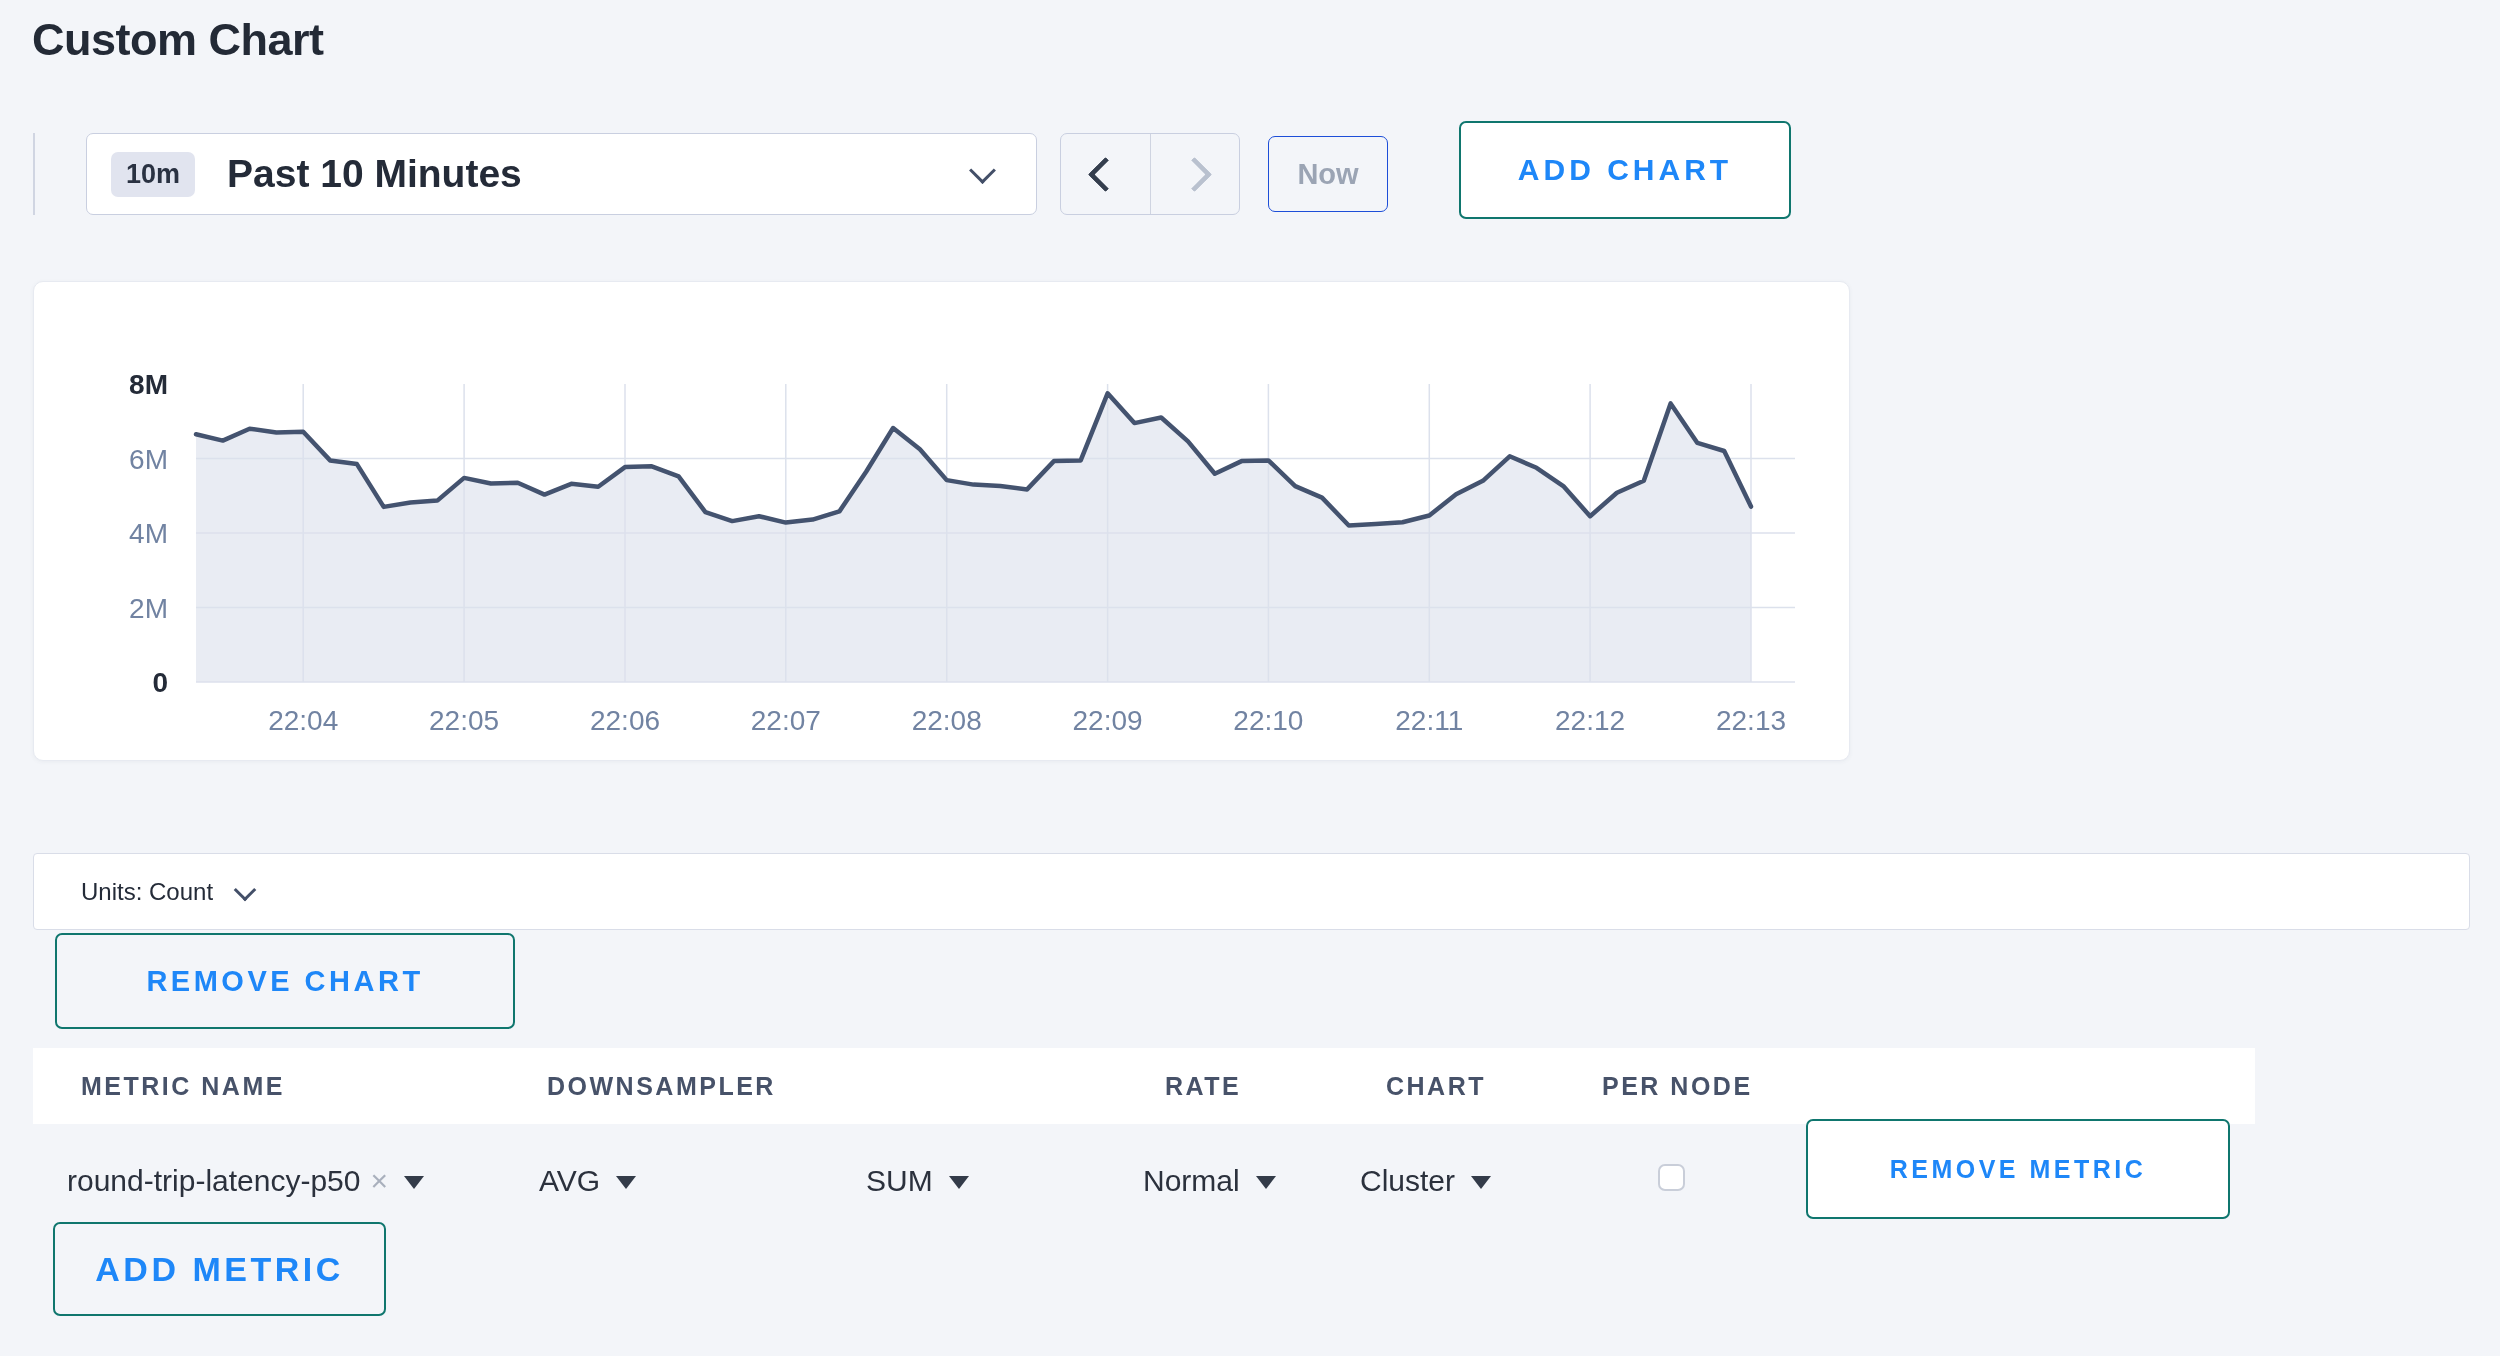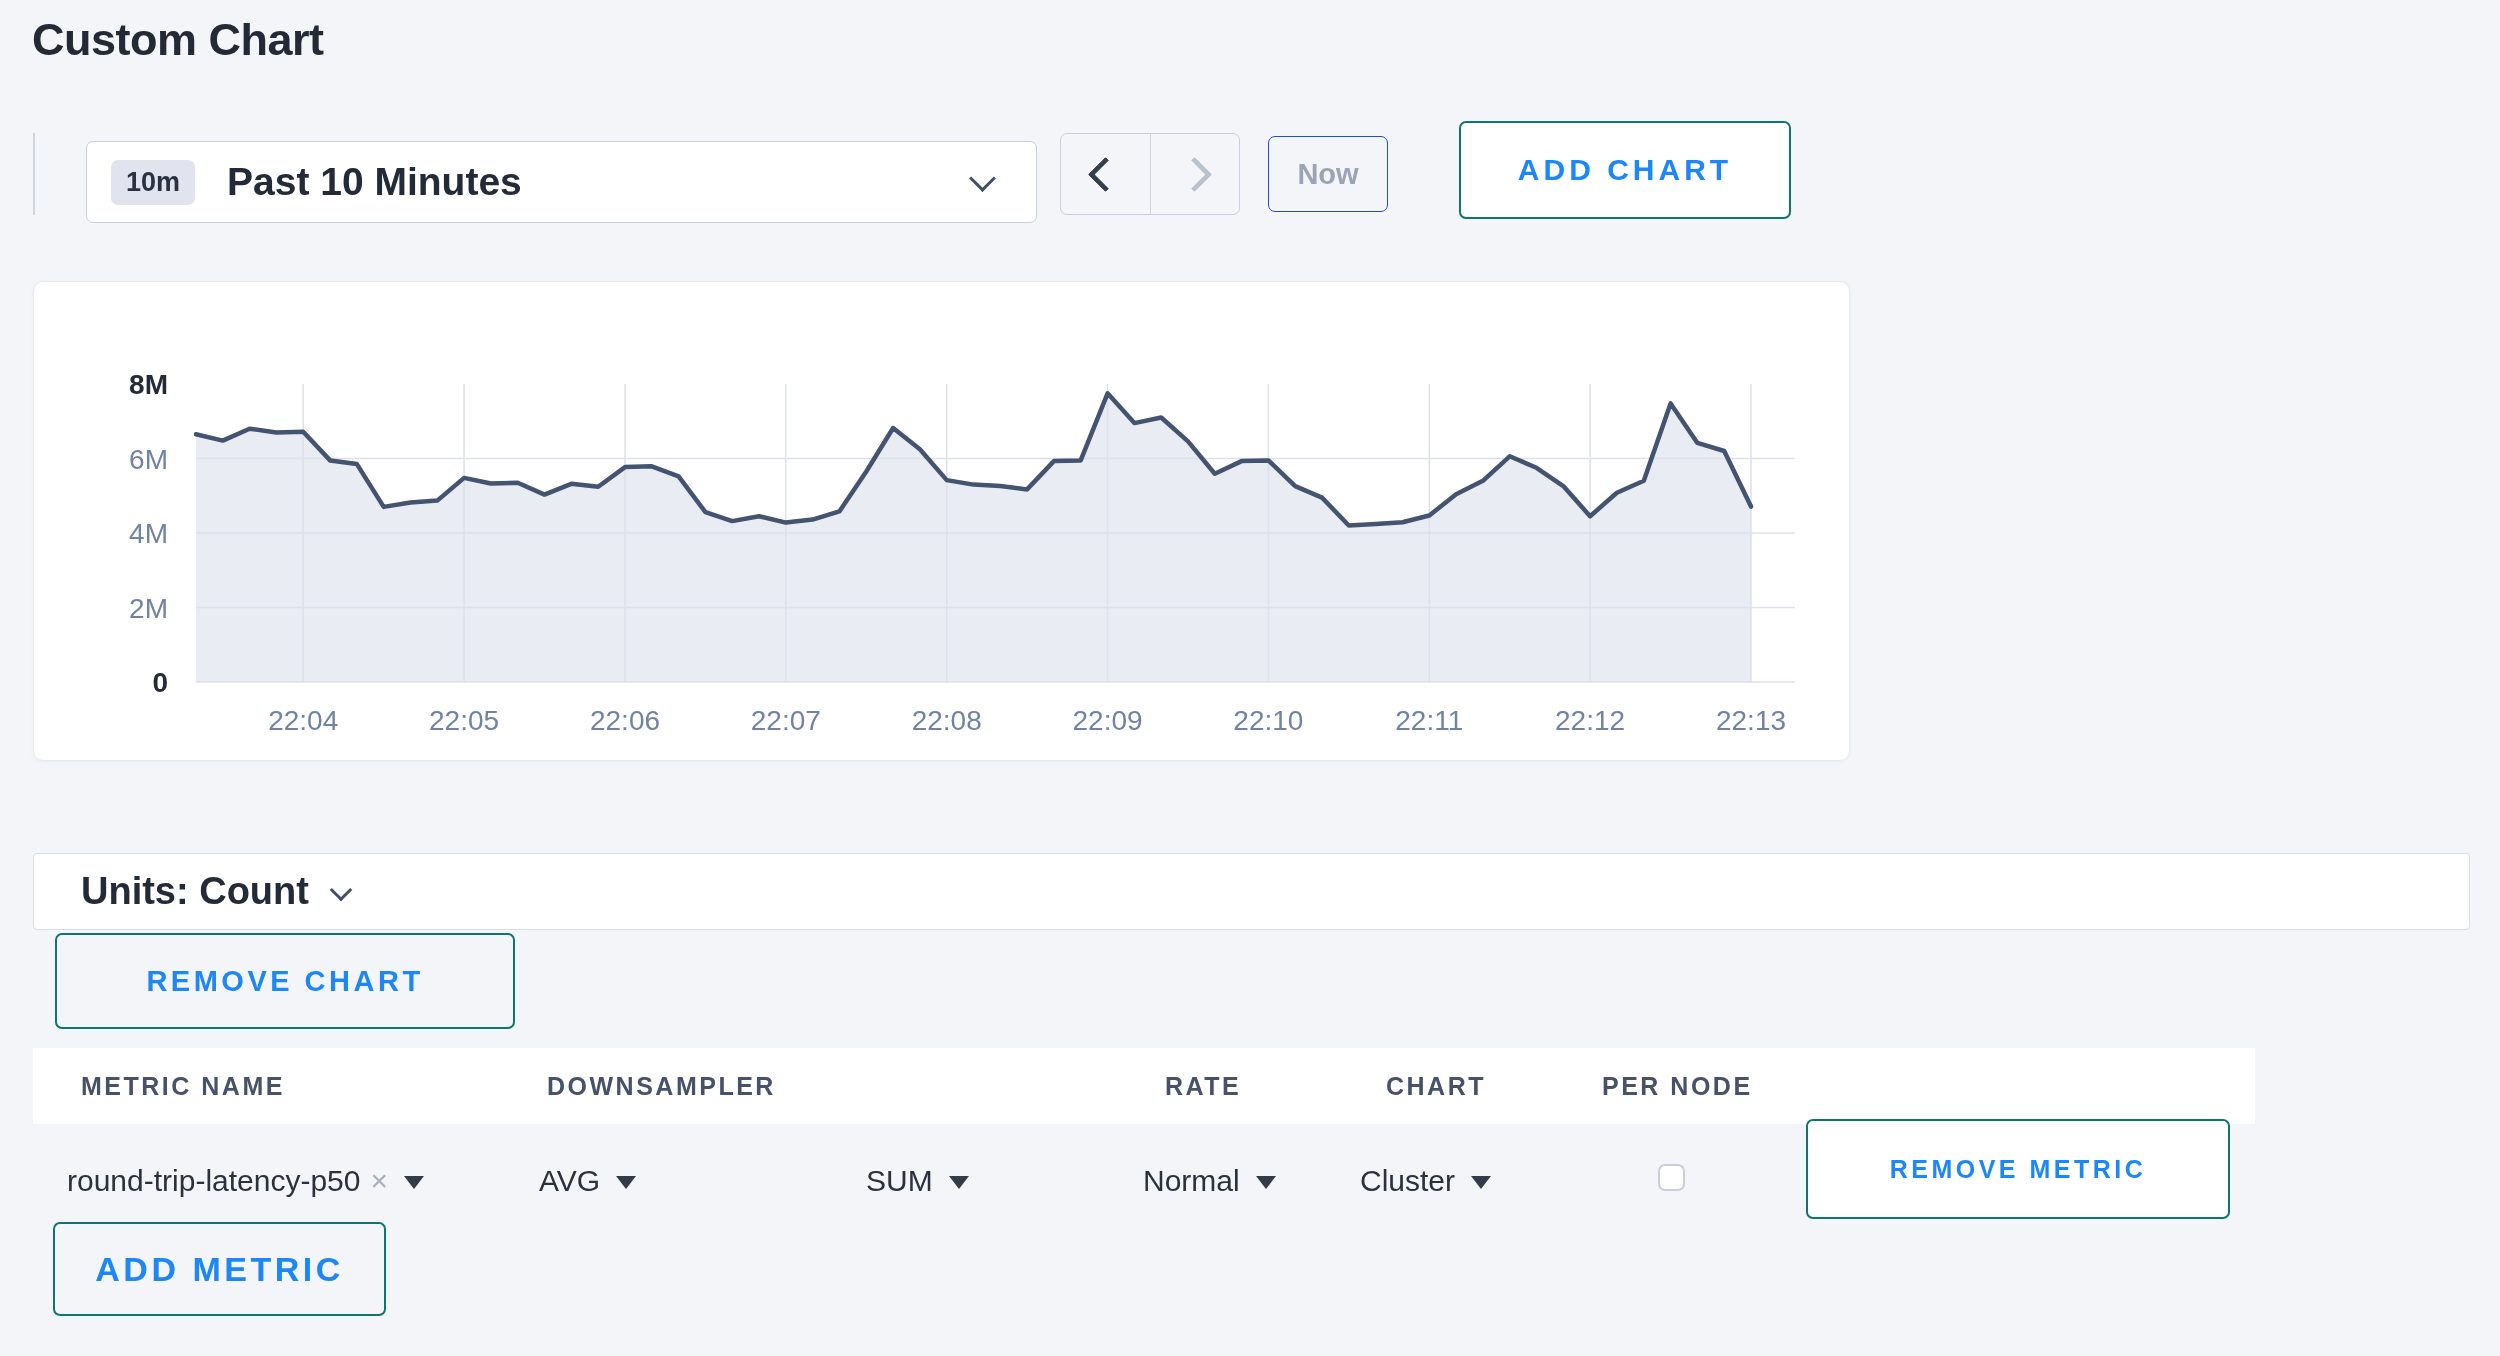--- a/index.html
+++ b/index.html
@@ -14,21 +14,20 @@
   
   #page-title{
     left:32px;top:14px;font-size:45px;font-weight:600;color:#232a36;letter-spacing:-0.5px;
   }
   
   #toolbar-divider{left:33px;top:133px;width:2px;height:82px;background:#d0d5e2;}
   #time-range-select{
     left:86px;top:133px;width:951px;height:82px;background:#fff;
     border:1px solid #c9cfe0;border-radius:7px;display:flex;align-items:center;cursor:pointer;
     box-sizing:border-box;
-    margin-top:8px;
   }
   #time-range-badge{
     margin-left:24px;padding:7px 15px;background:#e1e4ef;border-radius:7px;
     font-size:27px;font-weight:700;color:#2a3242;
   }
   #time-range-label{margin-left:32px;font-size:39px;font-weight:700;color:#242b38;}
   .chev{display:inline-block;border-style:solid;border-color:currentColor;border-width:0;}
   .chev-down{width:16px;height:16px;border-left-width:3px;border-bottom-width:3px;transform:rotate(-45deg);margin-top:-8px;}
   .chev-left{width:20px;height:20px;border-left-width:5px;border-bottom-width:5px;transform:rotate(45deg);border-radius:2px;}
   .chev-right{width:20px;height:20px;border-left-width:5px;border-bottom-width:5px;transform:rotate(225deg);border-radius:2px;}
@@ -58,21 +57,21 @@
     box-shadow:0 1px 4px rgba(70,80,110,0.06);
   }
   #plot{display:block;width:1815px;height:478px;}
   #plot text{font-family:"Liberation Sans", sans-serif;}
   
   #units-bar{
     left:33px;top:853px;width:2437px;height:77px;background:#fff;
     border:1px solid #d9dde8;border-radius:4px;display:flex;align-items:center;
     box-sizing:border-box;padding-left:47px;cursor:pointer;
   }
-  #units-label{font-size:38px;font-weight:700;color:#242b38;}
+  #units-label{font-size:24px;font-weight:400;color:#242b38;}
   #units-caret{margin-left:24px;color:#434f68;width:13px;height:13px;margin-top:-4px;}
   #remove-chart-button{left:55px;top:933px;width:460px;height:96px;font-size:29px;letter-spacing:3.5px;background:transparent;}
   
   #table-header-band{left:33px;top:1048px;width:2222px;height:76px;background:#fff;}
   .col-head{
     position:absolute;top:0;height:76px;line-height:76px;
     font-size:25px;font-weight:700;letter-spacing:2.5px;color:#475269;white-space:nowrap;
   }
   .row-item{position:absolute;font-size:30px;color:#2b313d;white-space:nowrap;cursor:pointer;}
   .row-text{display:inline-block;}

